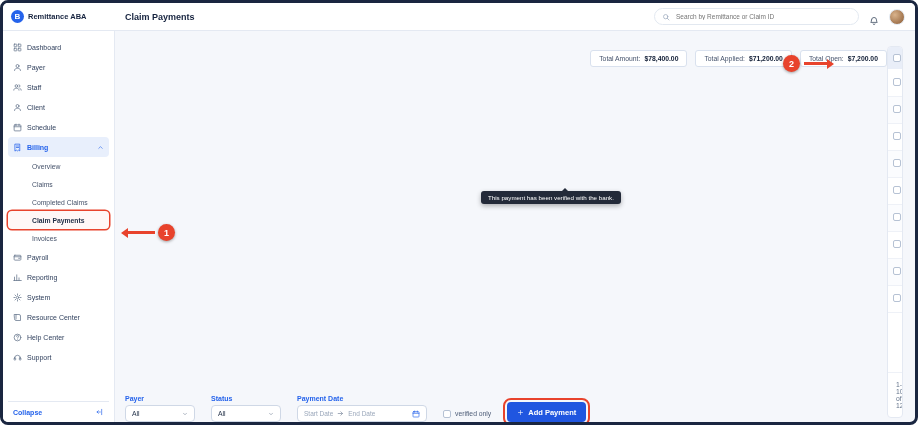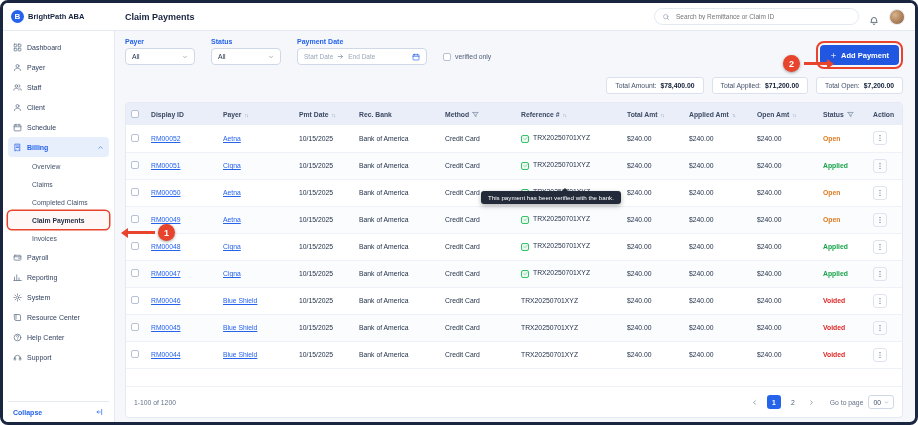--- a/index.html
+++ b/index.html
@@ -37,21 +37,21 @@
   .nav-item.active .nicon{color:#2563eb}
   .nchev{margin-left:auto;width:7px;height:7px;color:#2563eb;display:inline-flex}
   .nchev svg{width:7px;height:7px}
   .nav-item.sub{height:18px;padding-left:24px;font-size:6.8px;color:#46536b}
   .nav-item.highlight{box-shadow:0 0 0 1.5px #e8432c;background:#fff7f6;color:#1f2c44;font-weight:bold}
   .collapse-row{margin-top:auto;border-top:1px solid #e4e9f2;padding:6px 5px 2px;display:flex;align-items:center;
     justify-content:space-between;color:#2563eb;font-size:7px;font-weight:bold}
   .collapse-row .cicon{width:8px;height:8px;display:inline-flex}
   .collapse-row svg{width:8px;height:8px}
 
-  .main{flex:1;padding:7px 12px 0 10px;display:flex;flex-direction:column;min-width:0}
+  .main{flex:1;padding:7px 12px 0 10px;display:flex;min-width:0}
 
   
   .filters{display:flex;align-items:flex-end;gap:16px}
   .fgroup{display:flex;flex-direction:column;gap:3px}
   .flabel{font-size:7px;font-weight:bold;color:#2563eb}
   .fselect{display:flex;align-items:center;justify-content:space-between;width:70px;height:17px;background:#fff;
     border:1px solid #cfd8e6;border-radius:4px;padding:0 6px;font-size:6.8px;color:#24324a;cursor:pointer}
   .fselect .dch{width:6px;height:6px;color:#64748b;display:inline-flex}
   .fselect svg{width:6px;height:6px}
   .dateband{display:flex;align-items:center;gap:4px;width:130px;height:17px;background:#fff;border:1px solid #cfd8e6;
@@ -130,21 +130,21 @@
   #ann2a{left:801px;top:59px;width:24px}
 </style>
 </head>
 <body>
 
 <div class="frame">
 
   <header class="topbar">
     <div class="brand">
       <div class="logo">B</div>
-      <span class="brand-name">BrightPath ABA</span>
+      <span class="brand-name">Remittance ABA</span>
     </div>
     <span class="ptitle">Claim Payments</span>
     <div class="tb-right">
       <div class="search">
         <span style="display:inline-flex">
             <svg viewBox="0 0 24 24" fill="none" stroke="currentColor" stroke-width="2" stroke-linecap="round" stroke-linejoin="round">
               <circle cx="11" cy="11" r="6.5"></circle>
               <path d="M15.8 15.8L21 21"></path>
             </svg>
           </span>

